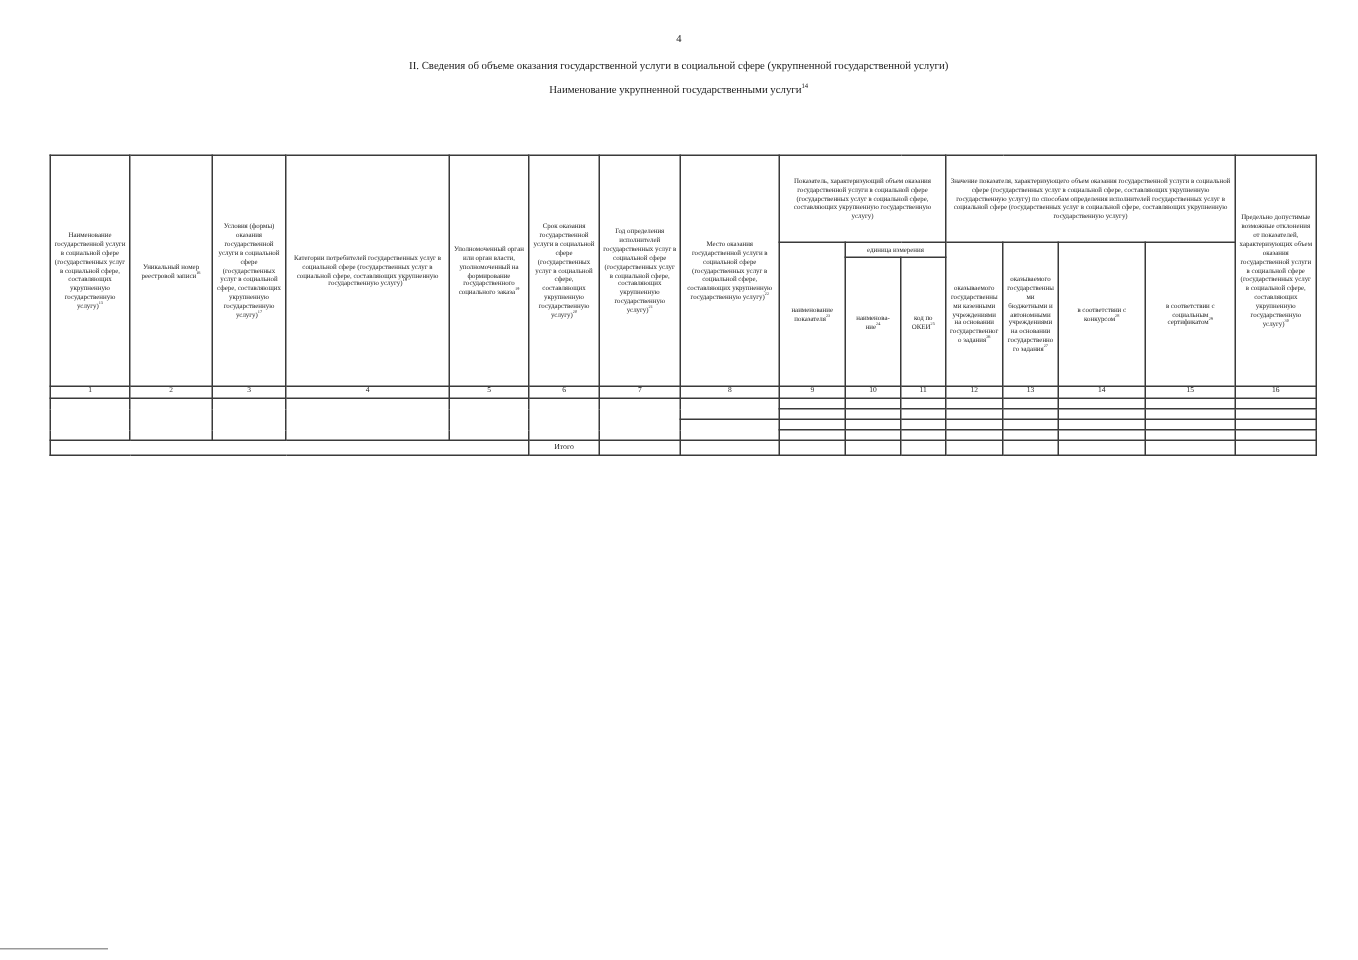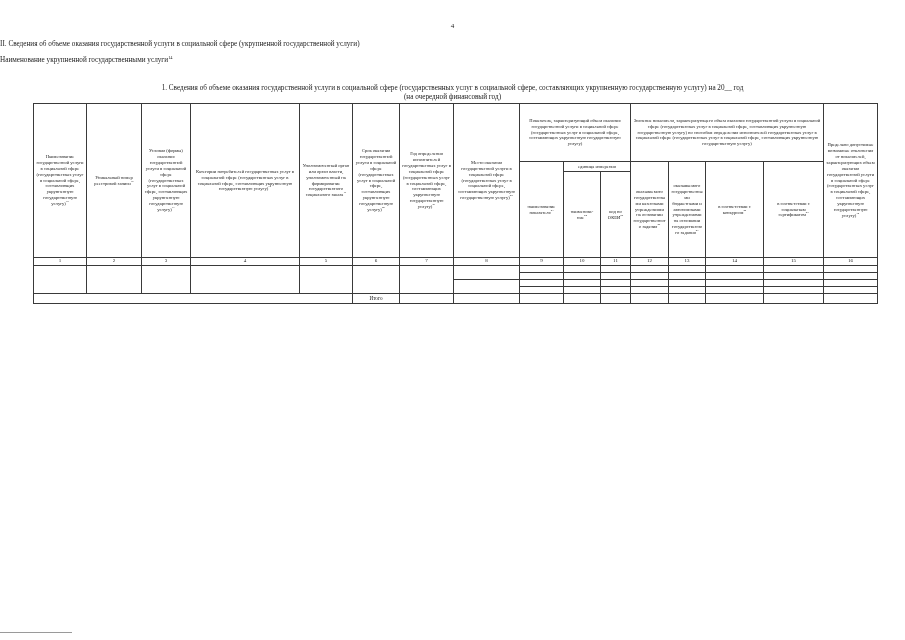--- a/index.html
+++ b/index.html
@@ -1,21 +1,21 @@
 <!DOCTYPE html>
 <html><head>
 <meta charset="utf-8">
 <style>
   html,body{margin:0;padding:0;background:#fff;}
   .page{
     position:relative;width:905px;height:640px;background:#ffffff;
     font-family:"Liberation Serif", serif;color:#1c1c1c;overflow:hidden;
   }
   .pagenum{position:absolute;top:22px;left:0;width:905px;text-align:center;font-size:7px;}
-  .titleblock{position:absolute;top:40px;left:0;width:905px;text-align:left;font-size:7.2px;line-height:1.35;}
+  .titleblock{position:absolute;top:40px;left:0;width:905px;text-align:center;font-size:7.2px;line-height:1.35;}
   .titleblock .t3{margin-top:6px;}
   .sectionblock{position:absolute;top:84px;left:0;width:905px;text-align:center;font-size:7.2px;line-height:1.3;}
   sup{vertical-align:super;font-size:0.62em;line-height:0;}
   table.form{
     position:absolute;left:33px;top:103px;width:844px;
     border-collapse:collapse;table-layout:fixed;
   }
   table.form th, table.form td{
     border:0.6px solid #3a3a3a;
     font-weight:normal;text-align:center;vertical-align:middle;
@@ -32,24 +32,20 @@
 
 <div class="page">
 
   <div class="pagenum">4</div>
 
   <div class="titleblock">
     <div>II. Сведения об объеме оказания государственной услуги в социальной сфере (укрупненной государственной услуги)</div>
     <div class="t3"><span>Наименование укрупненной государственными услуги</span><sup>14</sup></div>
   </div>
 
-  <div class="sectionblock">
-    <div>1. Сведения об объеме оказания государственной услуги в социальной сфере (государственных услуг в социальной сфере, составляющих укрупненную государственную услугу) на 20__ год</div>
-    <div>(на очередной финансовый год)</div>
-  </div>
 
   <table class="form">
     <colgroup>
       <col style="width:53px">
         <col style="width:55px">
         <col style="width:49px">
         <col style="width:109px">
       <col style="width:53px">
         <col style="width:47px">
         <col style="width:54px">

